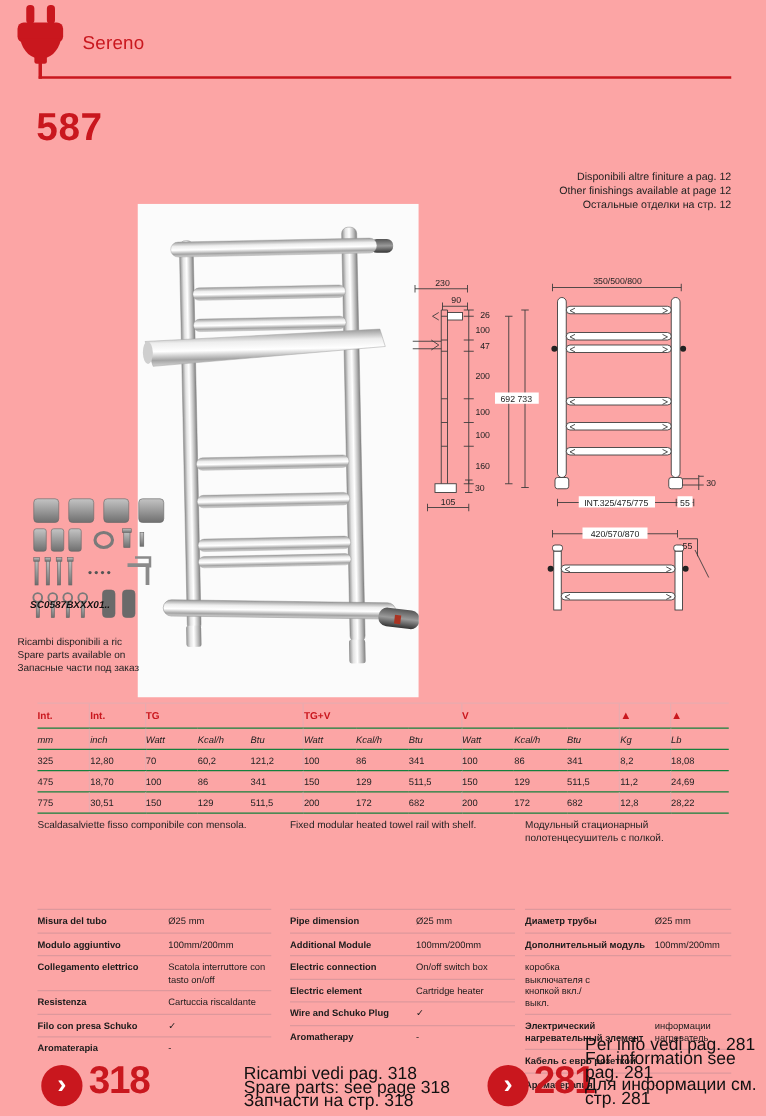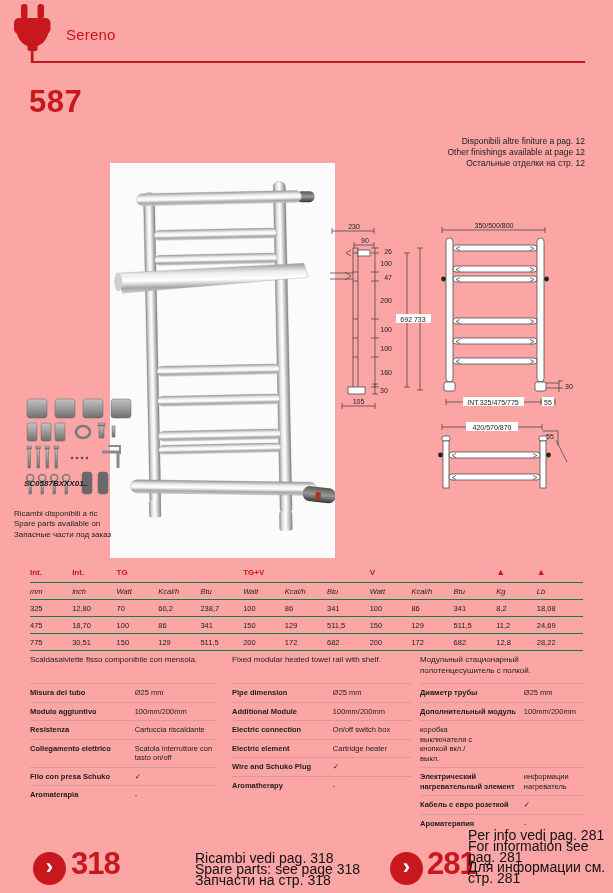--- a/index.html
+++ b/index.html
@@ -31,21 +31,21 @@
   table.pt tr.grp td{height:19px;color:#c9171e;font-weight:bold;font-size:8px;border-top:1px solid #e8abae;}
   table.pt tr.unit td{height:16px;font-style:italic;}
   table.pt tr.data td{height:16px;}
   table.pt td.bl{border-left:1px solid #e8abae;}
   .tri{color:#c9171e;font-size:9px;line-height:9px;}
 
   
   .desc{font-size:8px;line-height:10.5px;color:#222;}
 
   
-  .spec{font-size:7.5px;color:#1c1c1c;}
+  .spec{font-size:7.5px;color:#1c1c1c;margin-top:44px;}
   .spec-row{display:flex;border-top:1px solid #dd989c;padding:4px 0;}
   .spec-label{width:55%;font-weight:bold;line-height:9.5px;padding-right:4px;}
   .spec-value{width:45%;line-height:9.5px;}
   .spec.ru .spec-label{width:62%;}
   .spec.ru .spec-value{width:38%;}
 
   
   .pr-circle{width:33px;height:33px;border-radius:50%;background:#c9171e;color:#fff;
              display:flex;align-items:center;justify-content:center;font-size:22px;font-weight:bold;padding-bottom:3px;box-sizing:border-box;}
   .pr-number{font-size:31px;font-weight:bold;color:#c9171e;letter-spacing:-1px;}
@@ -284,21 +284,21 @@
         <td>Kcal/h</td>
         <td>Btu</td>
         <td class="bl">Kg</td>
         <td class="bl">Lb</td>
       </tr>
       <tr class="data">
         <td>325</td>
         <td class="bl">12,80</td>
         <td class="bl">70</td>
         <td>60,2</td>
-        <td>238,7</td>
+        <td>121,2</td>
         <td class="bl">100</td>
         <td>86</td>
         <td>341</td>
         <td class="bl">100</td>
         <td>86</td>
         <td>341</td>
         <td class="bl">8,2</td>
         <td class="bl">18,08</td>
       </tr>
       <tr class="data">
@@ -342,26 +342,26 @@
   <div class="abs spec" style="left:30px;top:683px;width:187px">
     <div class="spec-row">
       <div class="spec-label">Misura del tubo</div>
       <div class="spec-value">Ø25 mm</div>
     </div>
     <div class="spec-row">
       <div class="spec-label">Modulo aggiuntivo</div>
       <div class="spec-value">100mm/200mm</div>
     </div>
     <div class="spec-row">
+      <div class="spec-label">Collegamento elettrico</div>
+      <div class="spec-value">Scatola interruttore con tasto on/off</div>
+    </div>
+    <div class="spec-row">
       <div class="spec-label">Resistenza</div>
       <div class="spec-value">Cartuccia riscaldante</div>
-    </div>
-    <div class="spec-row">
-      <div class="spec-label">Collegamento elettrico</div>
-      <div class="spec-value">Scatola interruttore con tasto on/off</div>
     </div>
     <div class="spec-row">
       <div class="spec-label">Filo con presa Schuko</div>
       <div class="spec-value">✓</div>
     </div>
     <div class="spec-row">
       <div class="spec-label">Aromaterapia</div>
       <div class="spec-value">-</div>
     </div>
   </div>

